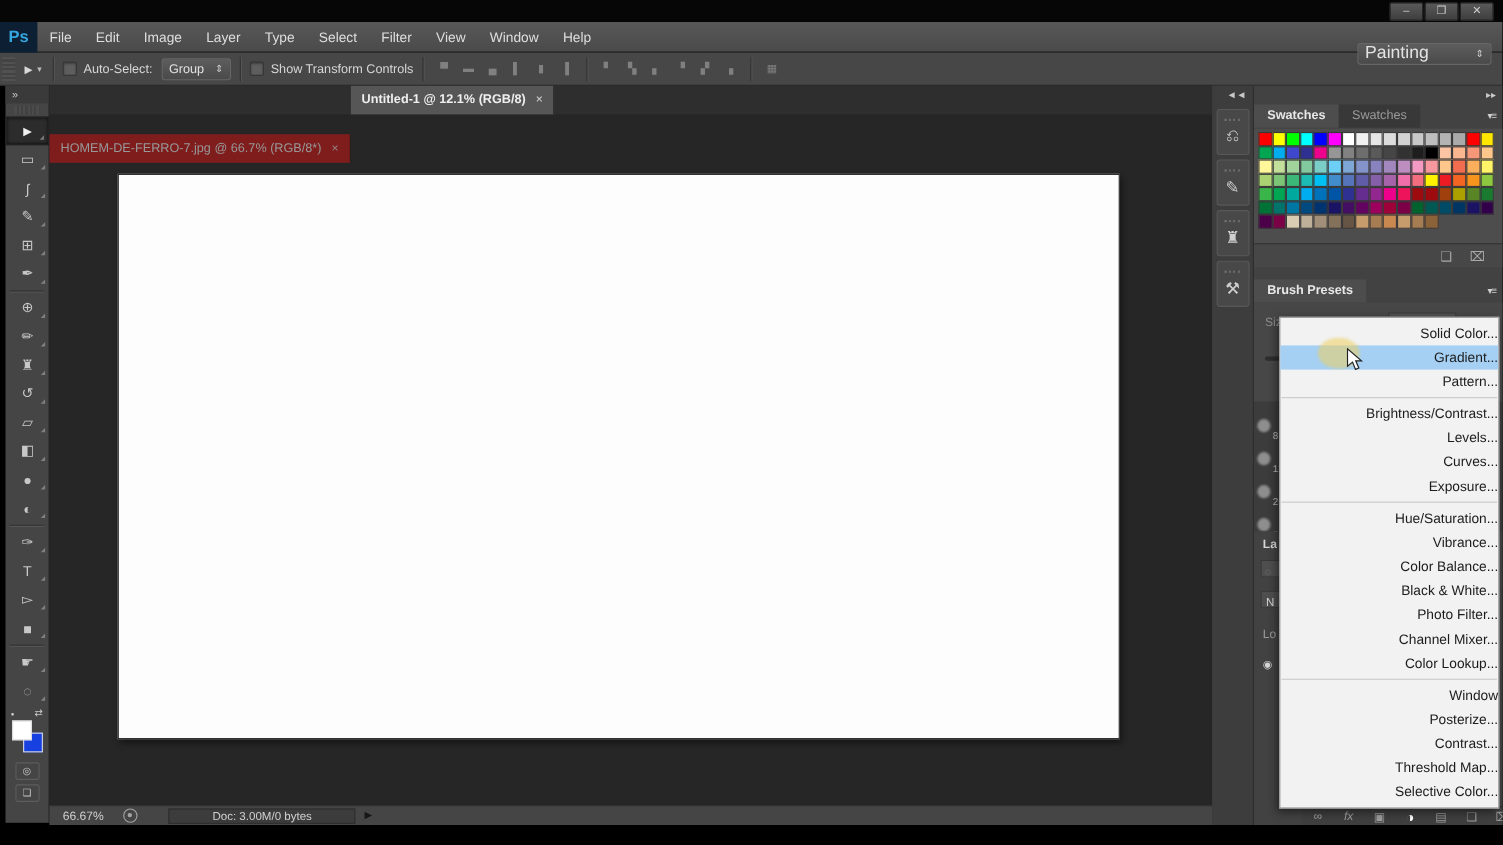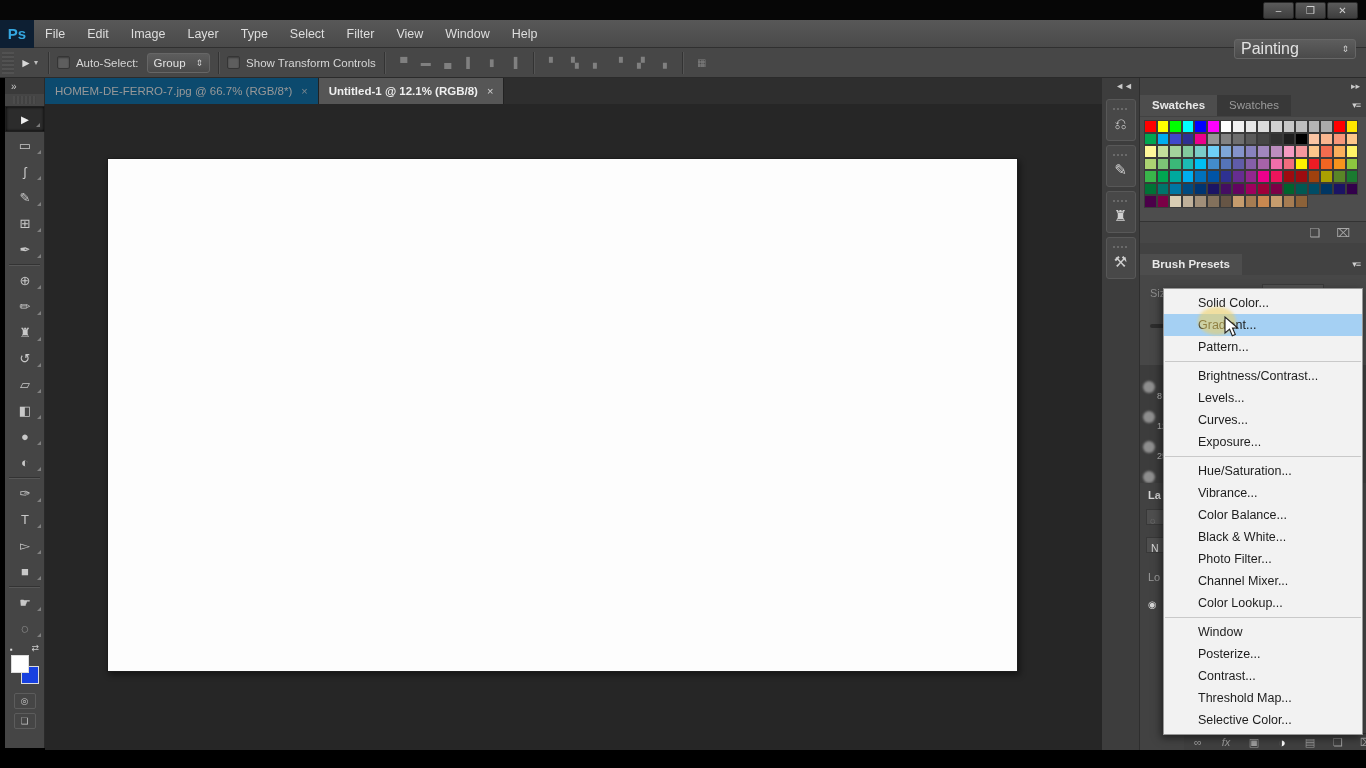--- a/index.html
+++ b/index.html
@@ -37,21 +37,21 @@
   #opt-move-caret { font-size:8px; color:#bdbdbd; margin-right:2px; }
   .align-icons { display:flex; align-items:center; }
   .align-icon { color:#8f8f8f; font-size:10px; width:22px; text-align:center; opacity:.8; }
   #workspace-dd { position:absolute; right:10px; top:39px; width:122px; }
 
   
   #docarea { position:absolute; left:45px; top:78px; width:1057px; height:672px; background:#262626; }
   #tabstrip { position:absolute; left:0; top:0; width:1057px; height:26px; background:#2e2e2e; display:flex; }
   .doc-tab { height:26px; display:flex; align-items:center; padding:0 10px; font-size:11.5px;
     border-right:1px solid #222; cursor:default; white-space:nowrap; }
-  .doc-tab.inactive { background:#0c4a6e; color:#989898; }
+  .doc-tab.inactive { background:#7f1d1d; color:#989898;margin-top:44px; }
   .doc-tab.active { background:#565656; color:#efefef; }
   .tab-close { margin-left:9px; font-size:11px; opacity:.8; }
   #canvas { position:absolute; left:62px; top:80px; width:911px; height:514px; background:#fdfdfd;
     border:1px solid #1c1c1c; box-shadow:2px 3px 6px rgba(0,0,0,.45); }
   #statusbar { position:absolute; left:0; bottom:0; width:1057px; height:18px; background:#454545;
     border-top:1px solid #2e2e2e; display:flex; align-items:center; color:#cfcfcf; font-size:11px; }
   #status-zoom { margin-left:12px; }
   #status-circle { width:13px; height:13px; border:1.5px solid #b5b5b5; border-radius:50%;
     margin-left:18px; position:relative; opacity:.85; }
   #status-circle::after{ content:""; position:absolute; left:3px; top:3px; width:4px; height:4px;
@@ -120,21 +120,21 @@
   .lf-text { position:absolute; left:8px; color:#d6d6d6; font-size:11px; }
   .lf-box { position:absolute; left:6px; width:40px; height:16px; background:#4e4e4e; border:1px solid #383838; }
   #bottom-icons { position:absolute; left:44px; top:655px; width:220px; height:17px; background:#3f3f3f;
     border-top:1px solid #2c2c2c; display:flex; align-items:center; }
   .bottom-icon { color:#9d9d9d; font-size:11px; width:28px; text-align:center; }
   .bottom-icon.active { color:#ffffff; font-size:13px; }
 
   
   #ctxmenu { position:absolute; left:1163px; top:288px; width:200px; background:#f2f2f2;
     border:1px solid #979797; box-shadow:-2px 3px 8px rgba(0,0,0,.5); padding:3px 0; z-index:50; }
-  .ctx-item { height:22px; line-height:22px; padding-left:34px; font-size:12.5px; color:#1c1c1c; cursor:default; }
+  .ctx-item { height:22px; line-height:22px; padding-left:34px; font-size:12.5px; color:#1c1c1c; cursor:default;text-align:right; }
   .ctx-item.highlighted { background:#a5d0f3; }
   .ctx-sep { height:1px; background:#c9c9c9; margin:3px 1px; }
   #click-blob { position:absolute; left:1198px; top:307px; width:38px; height:28px; border-radius:50%;
     background:rgba(238,207,95,.55); filter:blur(1.5px); z-index:60; }
   #cursor { position:absolute; left:1224px; top:316px; z-index:70; }
 </style>
 </head>
 <body>
 
 <div id="app">
@@ -243,20 +243,26 @@
         <div class="doc-tab inactive">
           <span>HOMEM-DE-FERRO-7.jpg @ 66.7% (RGB/8*)</span>
           <span class="tab-close">×</span>
         </div>
         <div class="doc-tab active">
           <span style="font-weight: bold;">Untitled-1 @ 12.1% (RGB/8)</span>
           <span class="tab-close">×</span>
         </div>
       </div>
     <div id="canvas"></div>
+    <div id="statusbar">
+      <span id="status-zoom">66.67%</span>
+      <div id="status-circle"></div>
+      <div id="doc-box">Doc: 3.00M/0 bytes</div>
+      <span id="doc-arrow">▶</span>
+    </div>
   </div>
 
   <div id="rightpanel">
     <div id="iconstrip">
       <div id="collapse-left">◄◄</div>
       <div id="strip-btns">
           <div class="strip-btn">⎌</div>
           <div class="strip-btn">✎</div>
           <div class="strip-btn">♜</div>
           <div class="strip-btn">⚒</div>

